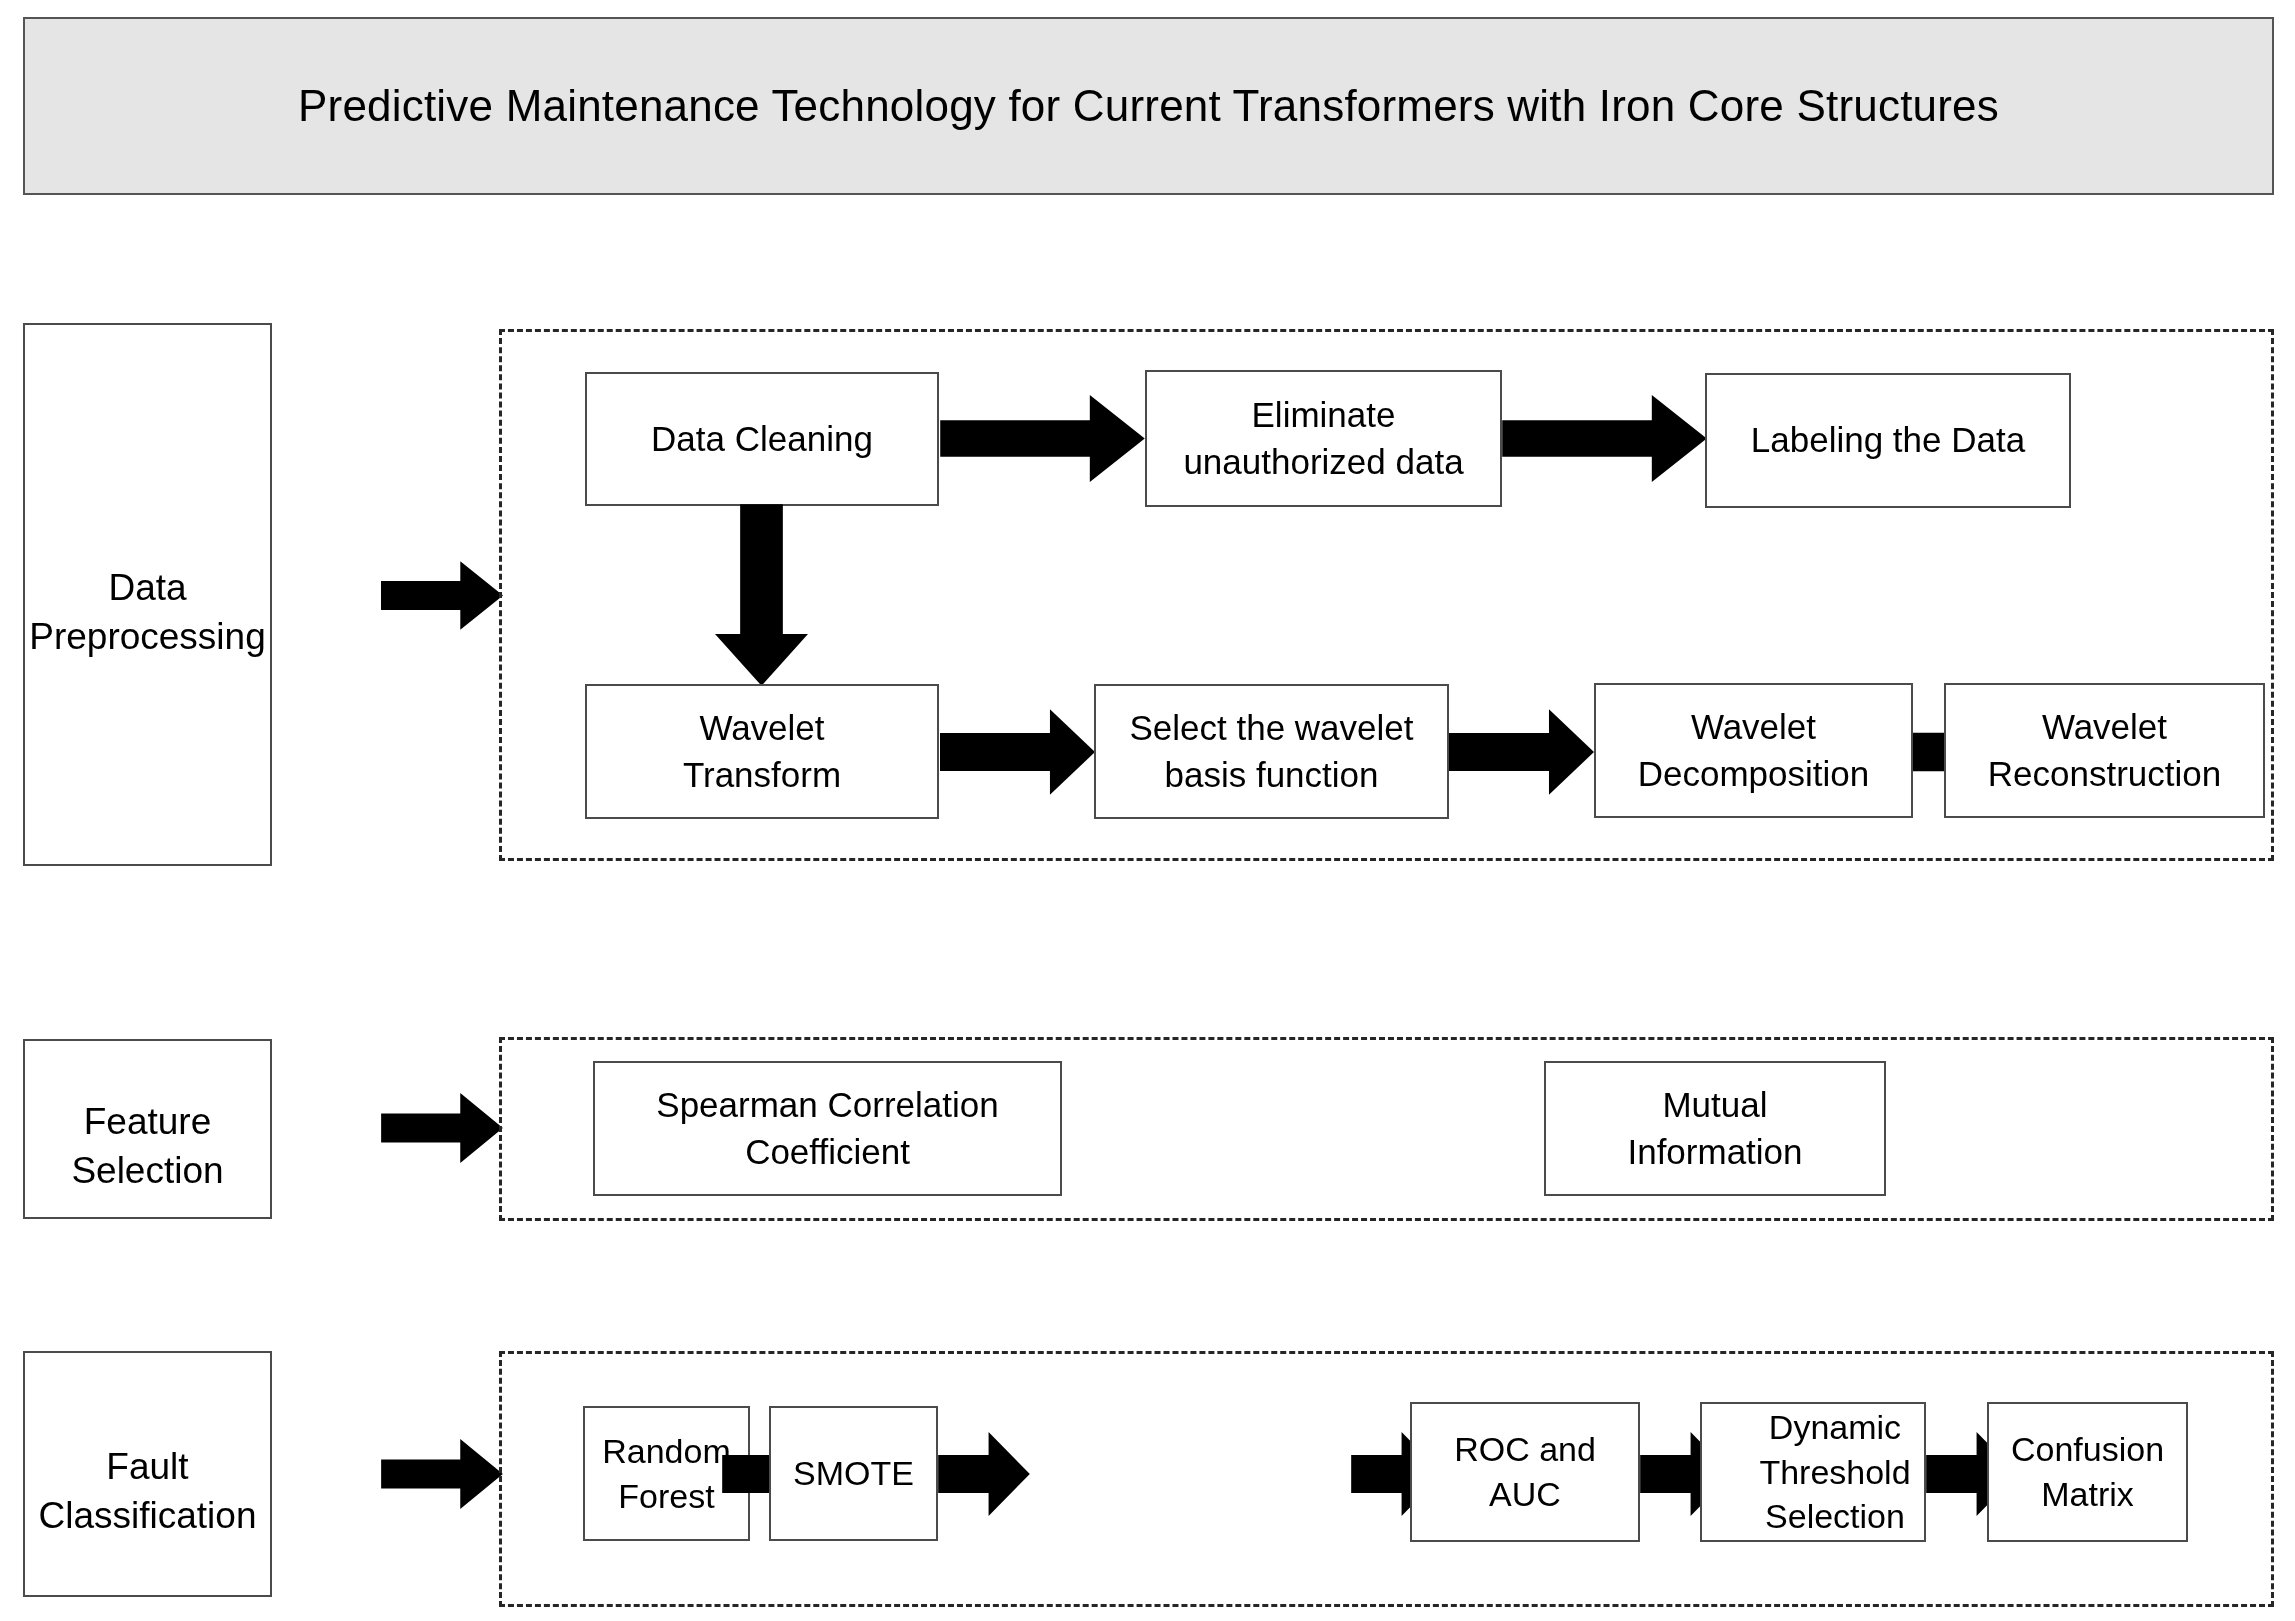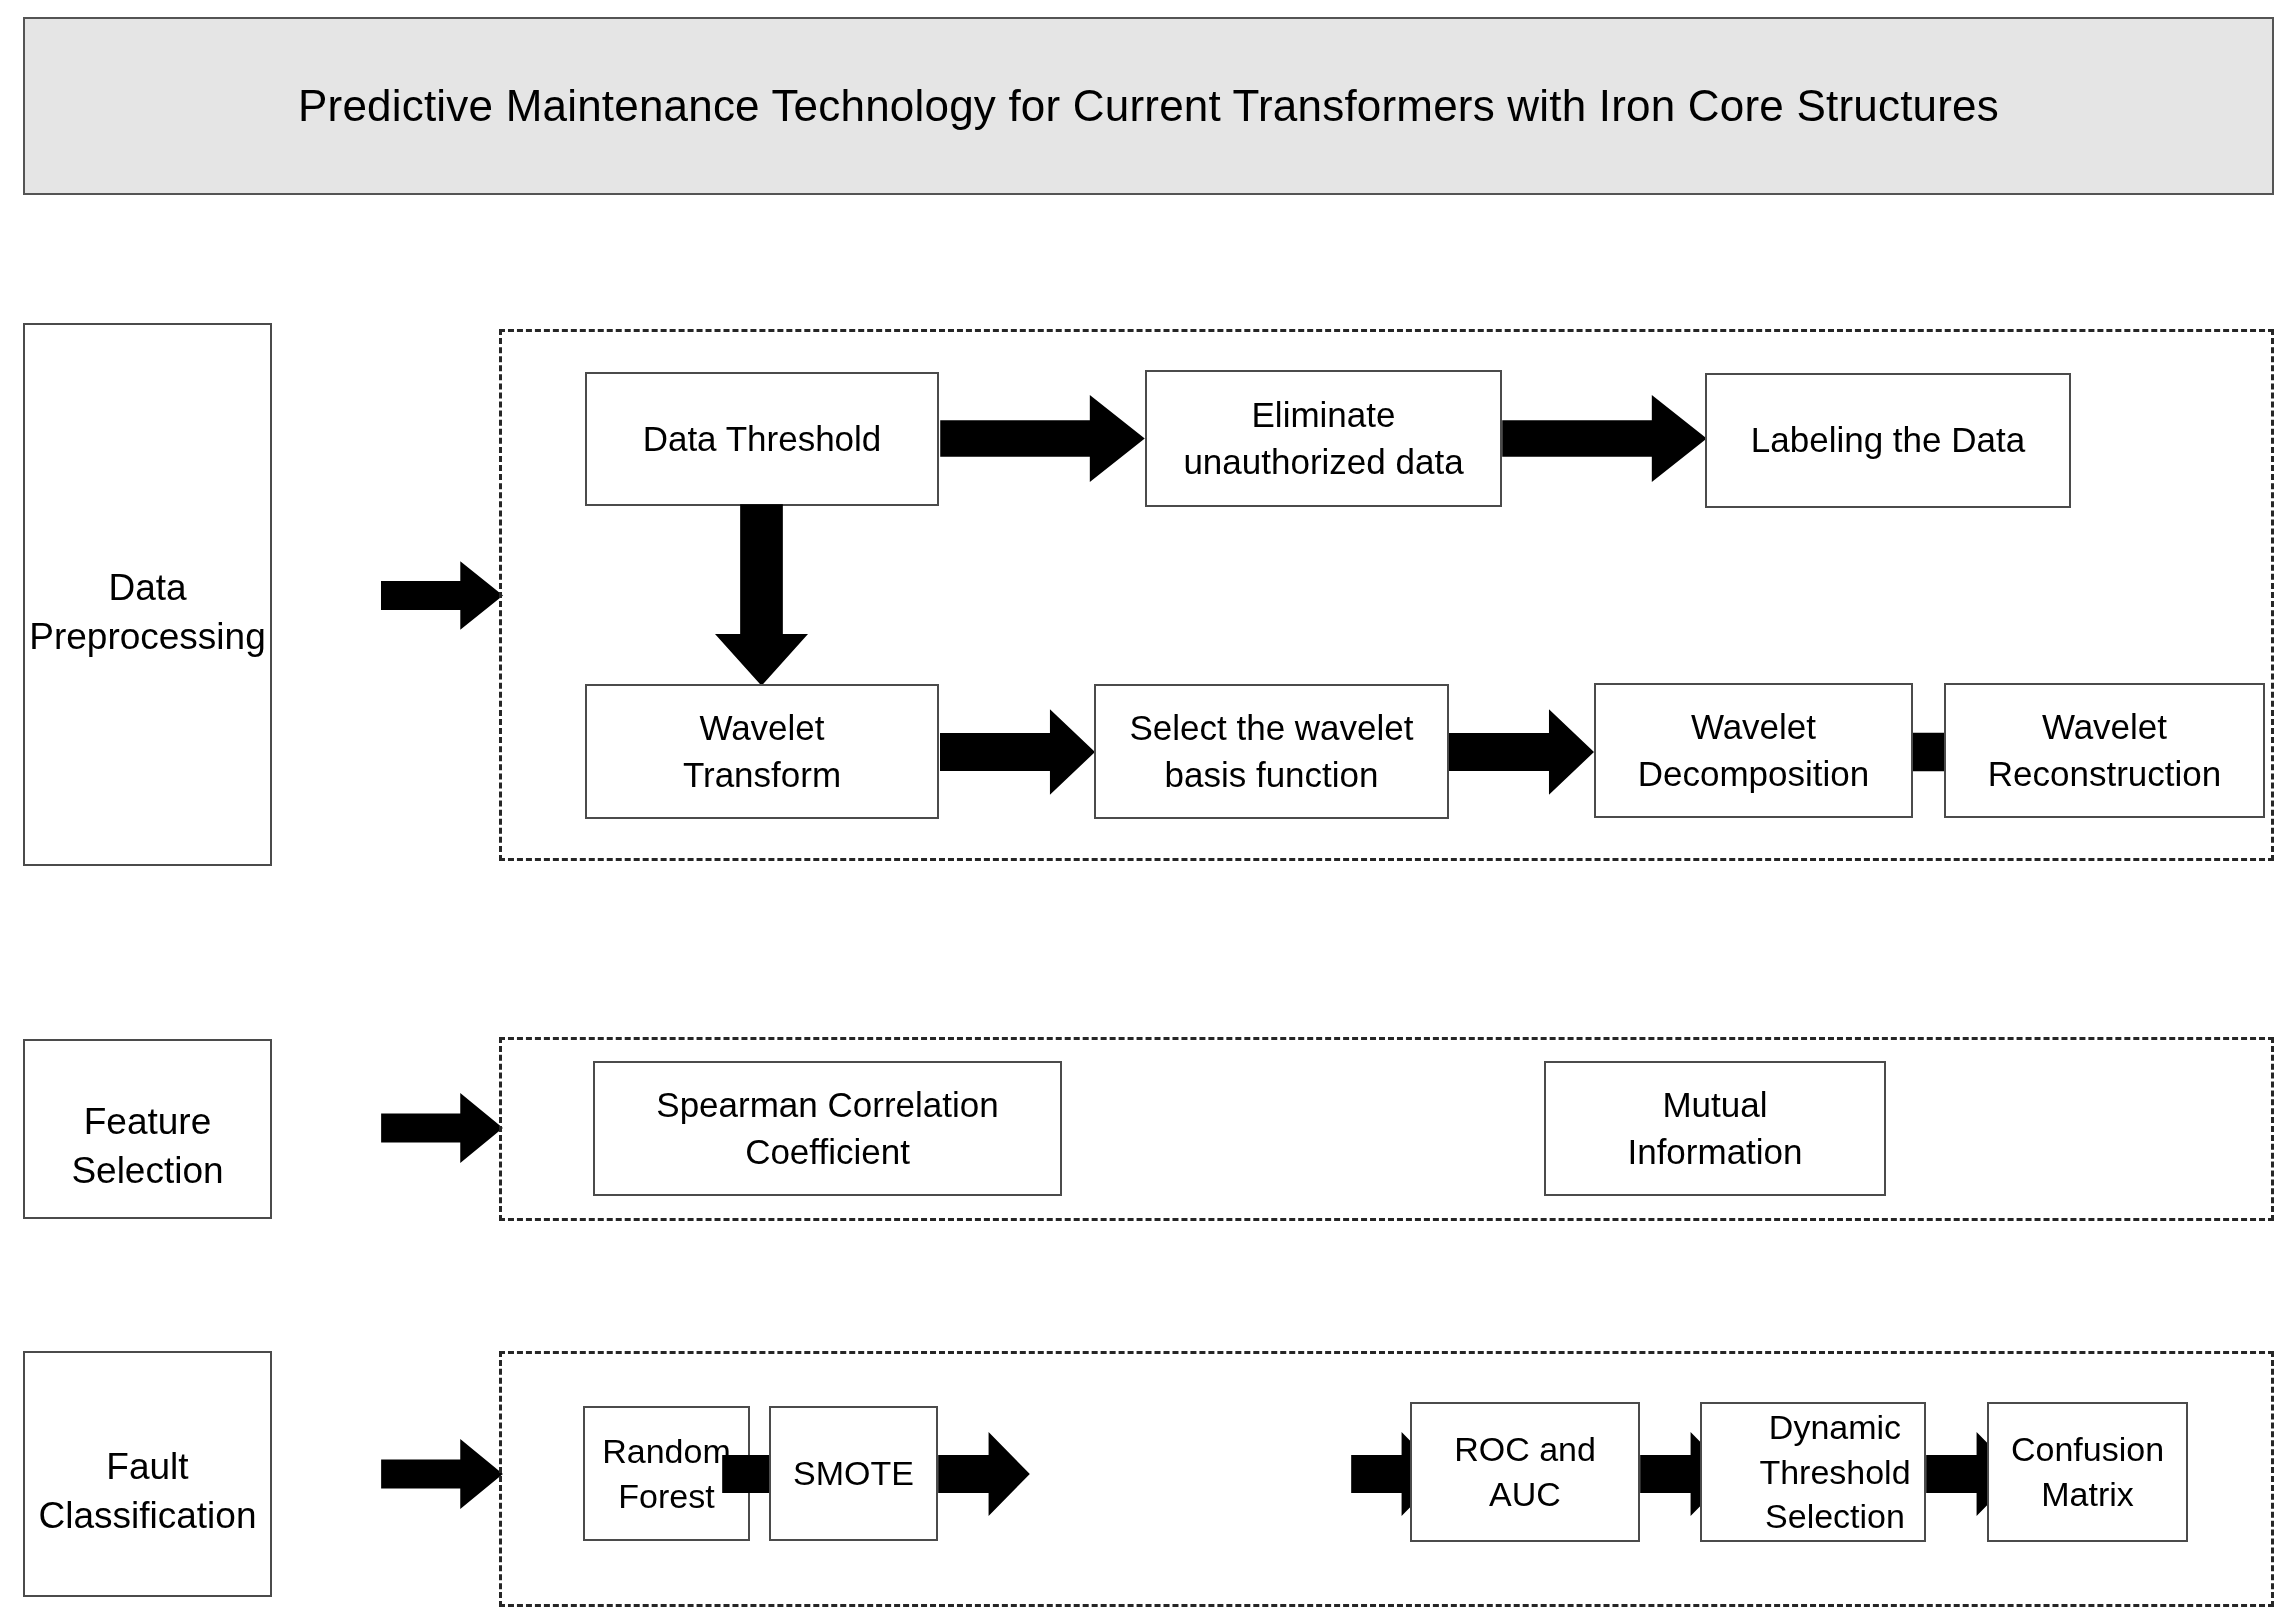--- a/index.html
+++ b/index.html
@@ -109,21 +109,21 @@
 
   <div class="arrow-r" style="left:381px; top:561px; width:122px; height:69px;">
     <svg width="122" height="69" viewBox="0 0 160 90">
       <polygon points="0,26 104,26 104,0 160,45 104,90 104,64 0,64" fill="#000000"></polygon>
     </svg>
   </div>
 
   <div class="dashed-group" style="left:499px; top:329px; width:1775px; height:532px;"></div>
 
   <div class="node p-lg" style="left:585px; top:372px; width:354px; height:134px;">
-    <span class="lbl">Data Threshold</span>
+    <span class="lbl">Data Cleaning</span>
   </div>
 
   <div class="arrow-r" style="left:940px; top:395px; width:205px; height:87px;">
     <svg width="205" height="87" viewBox="0 0 268 114">
       <polygon points="0,33 196,33 196,0 268,57 196,114 196,81 0,81" fill="#000000"></polygon>
     </svg>
   </div>
 
   <div class="node p-lg" style="left:1145px; top:370px; width:357px; height:137px;">
     <span class="lbl">Eliminate

